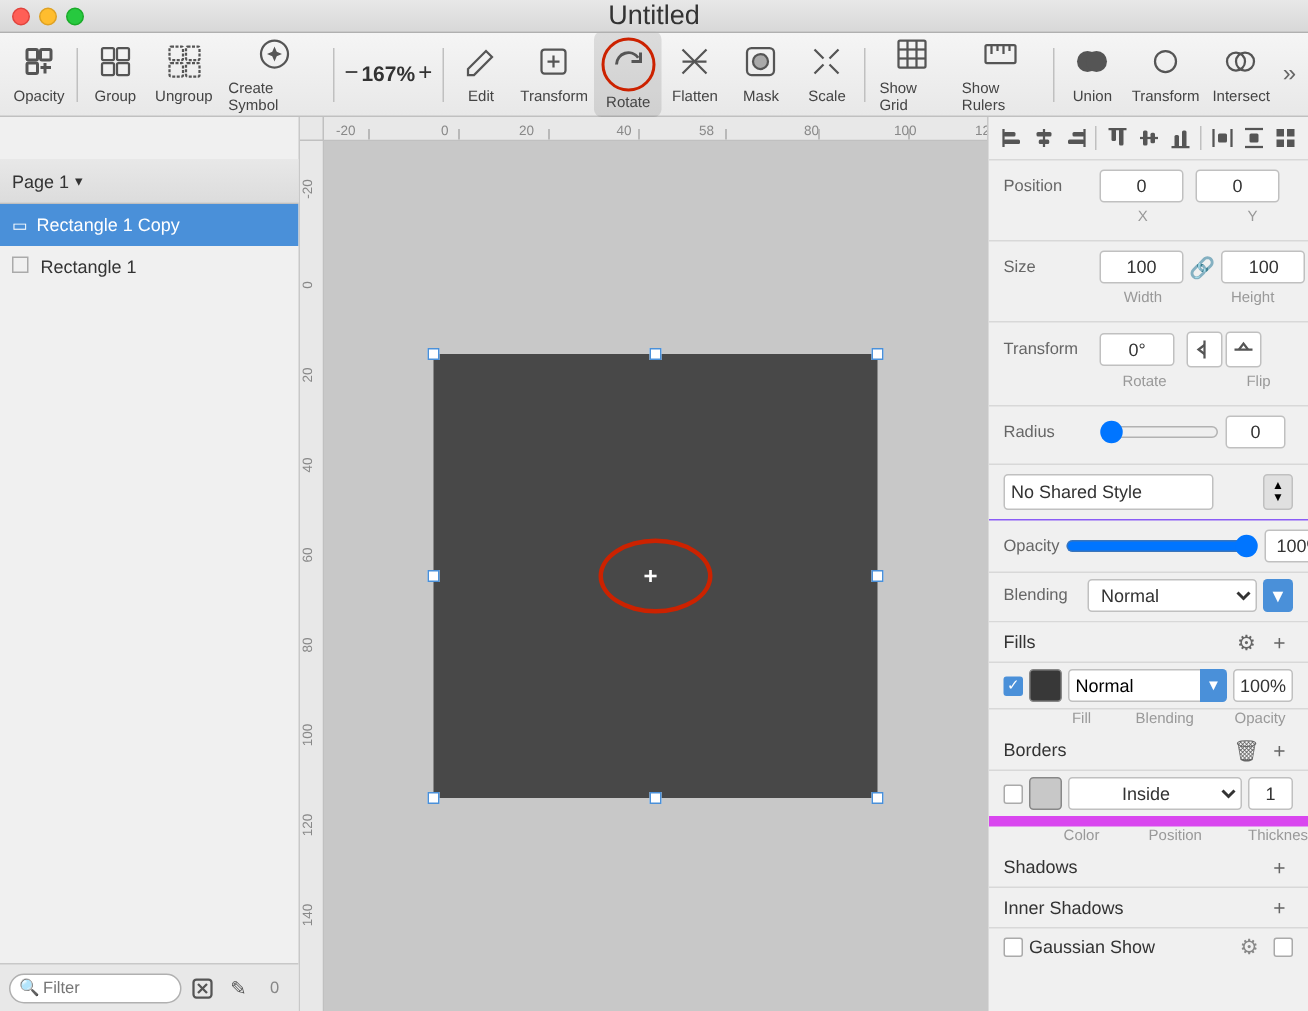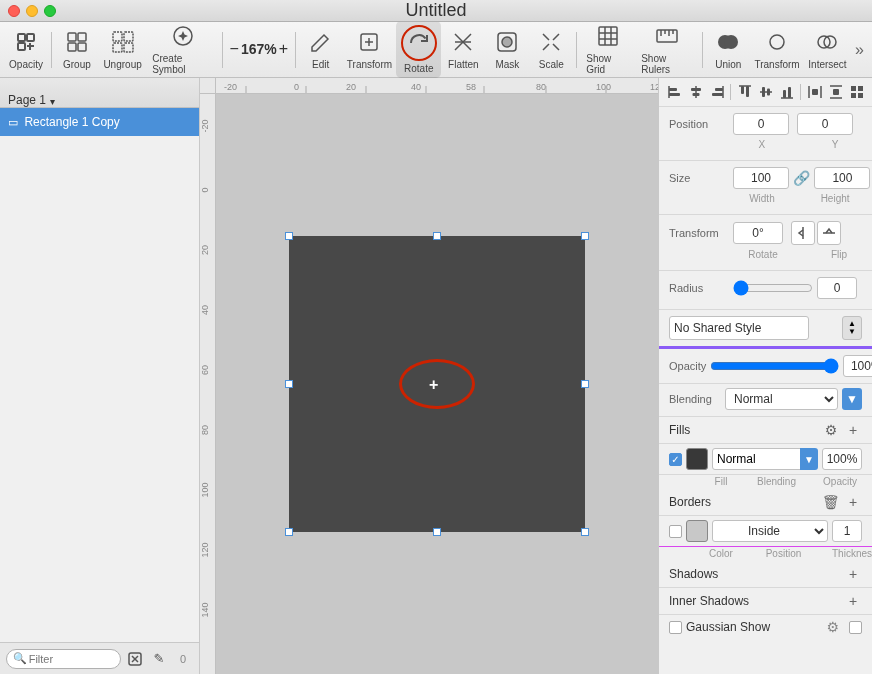--- a/index.html
+++ b/index.html
@@ -67,24 +67,25 @@
       background: #f0f0f0;
       border-right: 1px solid #c8c8c8;
       display: flex;
       flex-direction: column;
     }
     .sidebar-header {
       height: 30px;
       background: linear-gradient(to bottom, #e8e8e8, #dcdcdc);
       border-bottom: 1px solid #c0c0c0;
       display: flex;
-      align-items: flex-end;
+      align-items: center;
       padding: 0 8px;
       font-size: 12px;
       color: #333;
+      margin-top: 28px;
     }
     .sidebar-header-arrow { font-size: 10px; margin-left: 4px; }
     .sidebar-items { flex: 1; overflow-y: auto; }
     .sidebar-item {
       display: flex; align-items: center; padding: 4px 8px;
       cursor: pointer; font-size: 12px; color: #333;
       height: 28px;
     }
     .sidebar-item.selected { background: #4a90d9; color: white; }
     .sidebar-item-icon { margin-right: 6px; font-size: 11px; }
@@ -219,21 +220,21 @@
     .panel-unit { font-size: 10px; color: #999; margin-left: 2px; text-align: center; width: 56px; }
     .link-icon { font-size: 14px; color: #888; margin: 0 4px; cursor: pointer; }
     .flip-btn {
       width: 24px; height: 24px; border: 1px solid #c0c0c0; border-radius: 3px;
       background: white; display: flex; align-items: center; justify-content: center;
       cursor: pointer; font-size: 14px; color: #555;
     }
 
     .shared-style-row {
       display: flex; align-items: center; padding: 6px 10px;
-      border-bottom: 3px solid #8b5cf6;
+      border-bottom: 1px solid #8b5cf6;
       gap: 31px;
     }
     .shared-style-select {
       flex: 1; height: 24px; border: 1px solid #c0c0c0; border-radius: 3px;
       background: white; font-size: 12px; color: #333; padding: 0 4px;
       appearance: none; cursor: pointer;
     }
     .shared-style-arrows {
       width: 20px; height: 24px; display: flex; flex-direction: column;
       align-items: center; justify-content: center; cursor: pointer;
@@ -294,21 +295,21 @@
       display: flex; align-items: center; justify-content: center; color: white; font-size: 10px;
       margin-left: -4px; cursor: pointer;
     }
     .fill-opacity { width: 40px; }
     .fill-col-labels {
       display: flex; padding: 1px 10px 2px; gap: 4px;
     }
 
     .border-row {
       display: flex; align-items: center; padding: 4px 10px;
-      border-bottom: 1px solid #d946ef; gap: 4px;
+      border-bottom: 7px solid #d946ef; gap: 4px;
     }
     .border-checkbox {
       width: 13px; height: 13px; border: 1px solid #aaa; background: white;
       border-radius: 2px; cursor: pointer;
     }
     .border-color {
       width: 22px; height: 22px; background: #c8c8c8; border: 1px solid #888;
       border-radius: 3px; cursor: pointer;
     }
     .border-pos-select {
@@ -513,20 +514,26 @@
 
   <div class="sidebar">
     <div class="sidebar-header">
       <span>Page 1</span>
       <span class="sidebar-header-arrow">▾</span>
     </div>
     <div class="sidebar-items">
       <div class="sidebar-item selected">
         <span class="sidebar-item-icon">▭</span>
         <span>Rectangle 1 Copy</span>
+      </div>
+      <div class="sidebar-item">
+        <span class="sidebar-item-icon" style="color:#aaa;">
+          <span style="display:inline-block; width:11px; height:11px; border:1px solid #aaa;"></span>
+        </span>
+        <span style="margin-left:2px;">Rectangle 1</span>
       </div>
     </div>
     <div class="sidebar-footer">
       <div class="search-input-wrapper">
         <span style="color:#aaa; font-size:11px; margin-right:2px;">🔍</span>
         <input type="text" placeholder="Filter" style="">
       </div>
       <div class="footer-btn">
         <svg width="14" height="14" viewBox="0 0 14 14" fill="none" stroke="#555" stroke-width="1.5">
           <rect x="1" y="1" width="12" height="12" rx="2"></rect>

